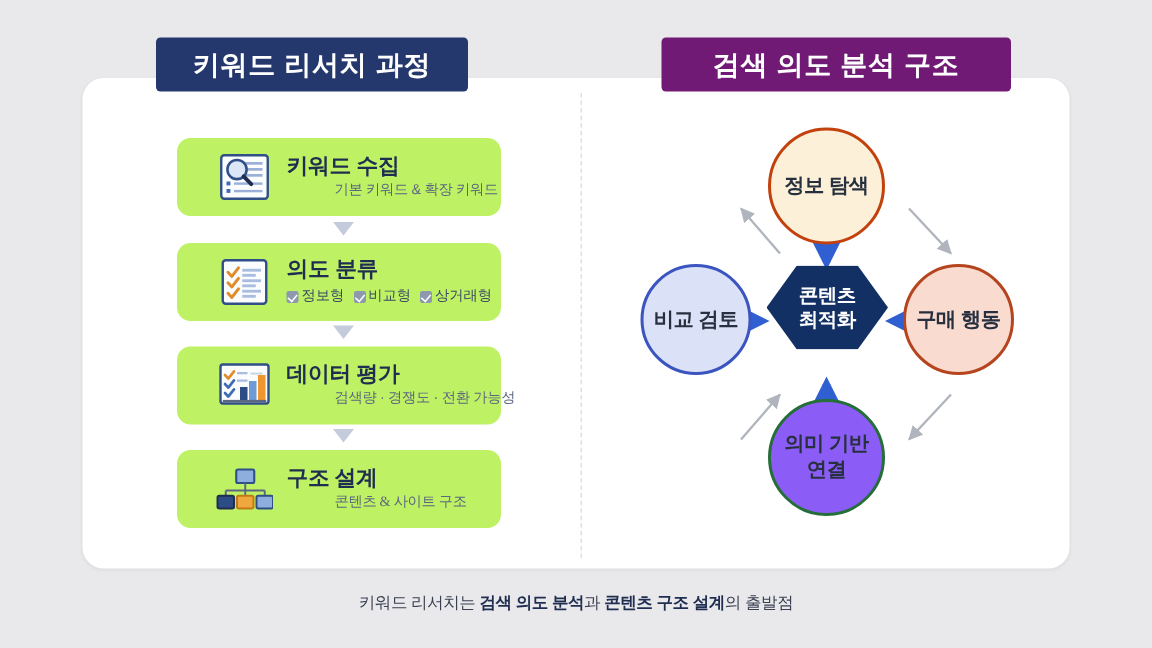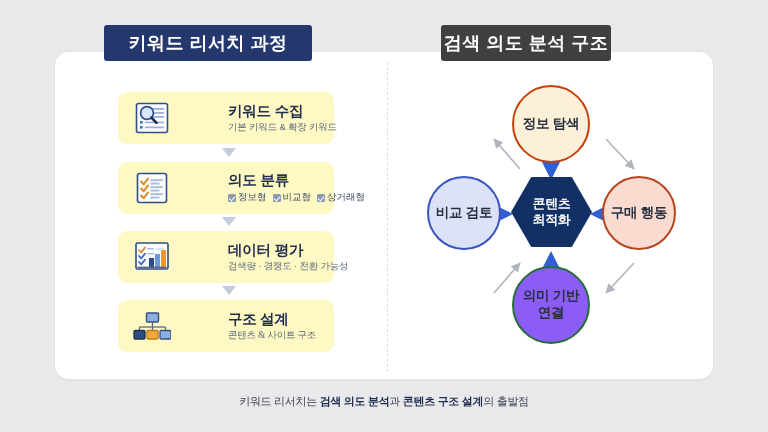--- a/index.html
+++ b/index.html
@@ -25,45 +25,45 @@
   }
 
   
   .chip {
     position:absolute; height:36px;
     display:flex; align-items:center; justify-content:center;
     color:#ffffff; font-weight:bold; font-size:18px;
     letter-spacing:.5px; border-radius:3px;
   }
   .chip-left  { left:104px; top:25px;  width:208px; background:#24386e; }
-  .chip-right { left:441px; top:25px;  width:170px; background:#404040; }
+  .chip-right { left:441px; top:25px;  width:233px; background:#701a75; }
 
   
   .step {
     position:absolute; left:118px; width:216px; height:52px;
-    background:#fef9c3; border-radius:9px;
-    display:flex; align-items:center; padding:0 14px;gap:48px;
+    background:#bef264; border-radius:9px;
+    display:flex; align-items:center; padding:0 25px;
   }
   .step-1 { top:92px; }
   .step-2 { top:162px; }
   .step-3 { top:231px; }
   .step-4 { top:300px;font-family:Liberation Serif, serif; }
 
   .step-icon {
     width:40px; height:38px; flex:0 0 40px;
     display:flex; align-items:center; justify-content:center;
   }
   .step-text { margin-left:8px; }
   .step-title {
     font-size:14.5px; font-weight:bold; color:#1f2d50;
     line-height:1.15; letter-spacing:-.2px;
   }
   .step-sub {
     font-size:9.5px; color:#5b6780; margin-top:3px;
-    line-height:1.15; letter-spacing:-.2px; white-space:nowrap;
+    line-height:1.15; letter-spacing:-.2px; white-space:nowrap;margin-left:32px;
   }
   .tagrow { display:flex; gap:6px; margin-top:3px; }
   .tag {
     display:flex; align-items:center; gap:2px;
     font-size:9.5px; color:#3b4963; white-space:nowrap;
   }
   .tagbox {
     display:inline-block; width:8px; height:8px;
     background:#8e99ad; border-radius:1.5px;
     position:relative;
@@ -102,21 +102,21 @@
   .node-right {
     left:602px; top:176px; width:74px; height:74px;
     background:#fadbd0; border:2px solid #b5451f;
   }
   .node-bottom {
     left:512px; top:266px; width:78px; height:78px;
     background:#8b5cf6; border:2px solid #256e3a;
   }
   .hex {
     position:absolute; left:511px; top:177px;
-    width:81px; height:70px; background:#123064;
+    width:81px; height:56px; background:#123064;
     clip-path:polygon(25% 0%,75% 0%,100% 50%,75% 100%,25% 100%,0% 50%);
     display:flex; align-items:center; justify-content:center;
     color:#ffffff; font-size:13px; font-weight:bold;
     line-height:1.25; text-align:center; letter-spacing:-.3px;
   }
 
   
   .footer {
     position:absolute; left:0; top:394px; width:768px;
     text-align:center; font-size:11px; color:#3a4052;

